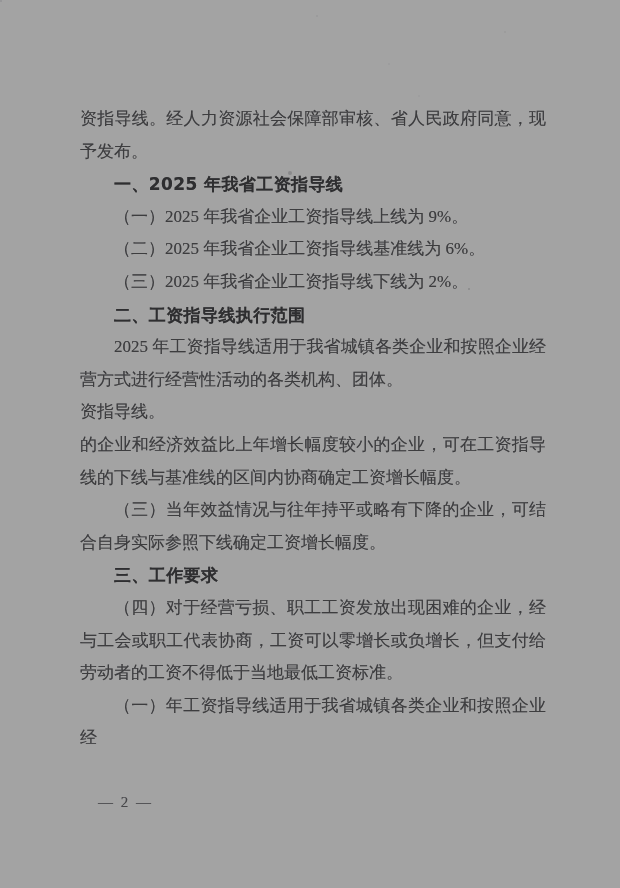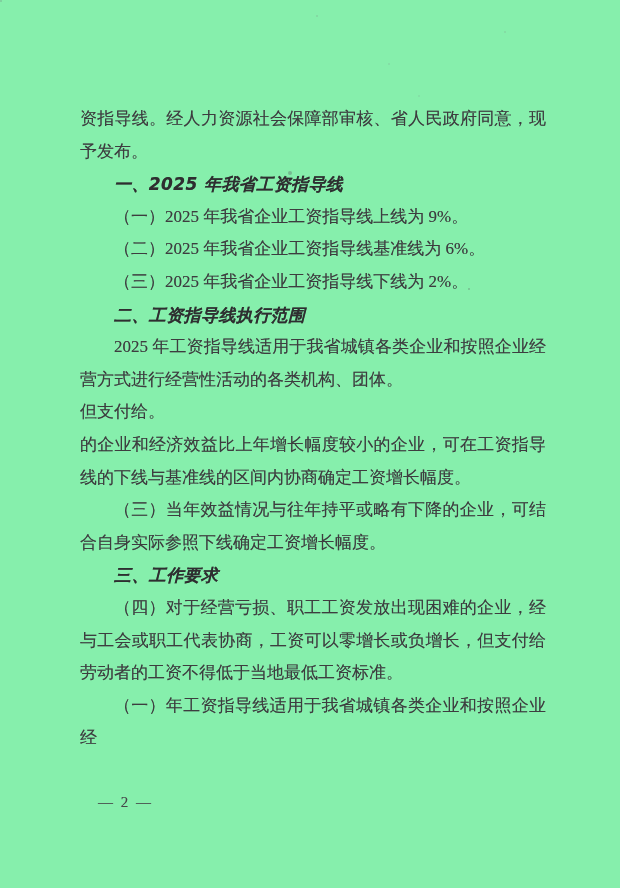--- a/index.html
+++ b/index.html
@@ -5,21 +5,21 @@
   html, body {
     margin: 0;
     padding: 0;
     background: #e8e8e8;
   }
   .page {
     position: relative;
     width: 620px;
     height: 888px;
     margin: 0 auto;
-    background: #86efac;
+    background: #a3a3a3;
     overflow: hidden;
     font-family: "Liberation Serif", "DejaVu Serif", serif;
   }
   
   .page::after {
     content: "";
     position: absolute;
     left: 0; top: 0;
     width: 2px; height: 2px;
     background: rgba(110,110,115,0.30);
@@ -53,21 +53,20 @@
   .line.indent {
     text-indent: 34px;
   }
   .block.heading .line {
     font-family: "DejaVu Sans", "Liberation Sans", sans-serif;
     font-weight: 700;
     font-size: 17px;
     color: #2e2e30;
     letter-spacing: 0.4px;
     text-shadow: 0 0 0.5px rgba(40,40,44,0.6);
-    font-style: italic;
   }
   .footer {
     position: absolute;
     left: 98px;
     top: 790px;
     font-size: 15px;
     line-height: 24px;
     color: #47474a;
     letter-spacing: 2px;
     text-shadow: 0 0 0.4px rgba(70,70,74,0.5);
@@ -95,21 +94,21 @@
         <div class="line indent">（三）2025 年我省企业工资指导线下线为 2%。</div>
       </div>
       <div class="block heading">
         <div class="line indent">二、工资指导线执行范围</div>
       </div>
       <div class="block body">
         <div class="line indent full">2025 年工资指导线适用于我省城镇各类企业和按照企业经</div>
         <div class="line">营方式进行经营性活动的各类机构、团体。</div>
       </div>
       <div class="block body">
-        <div class="line">但支付给。</div>
+        <div class="line">资指导线。</div>
       </div>
       <div class="block body">
         <div class="line full">的企业和经济效益比上年增长幅度较小的企业，可在工资指导</div>
         <div class="line">线的下线与基准线的区间内协商确定工资增长幅度。</div>
       </div>
       <div class="block body">
         <div class="line indent full">（三）当年效益情况与往年持平或略有下降的企业，可结</div>
         <div class="line">合自身实际参照下线确定工资增长幅度。</div>
       </div>
       <div class="block heading">

